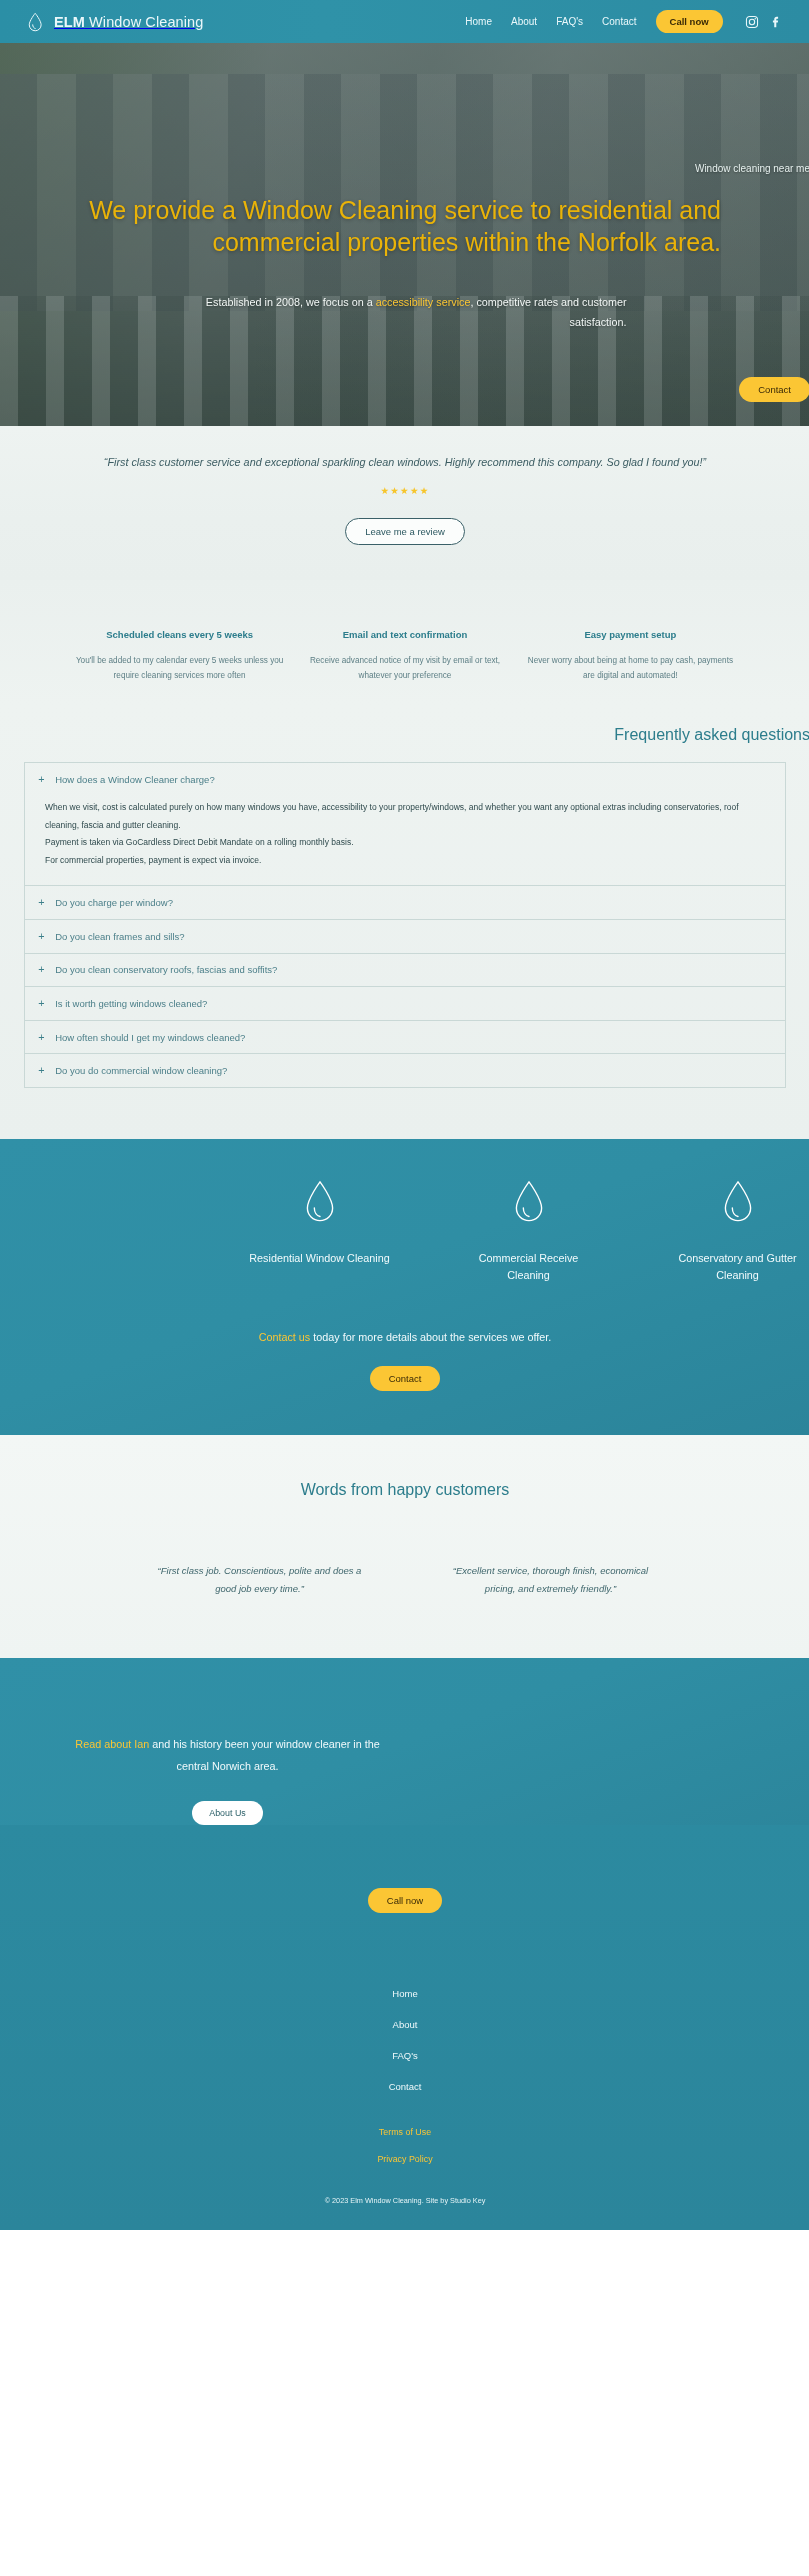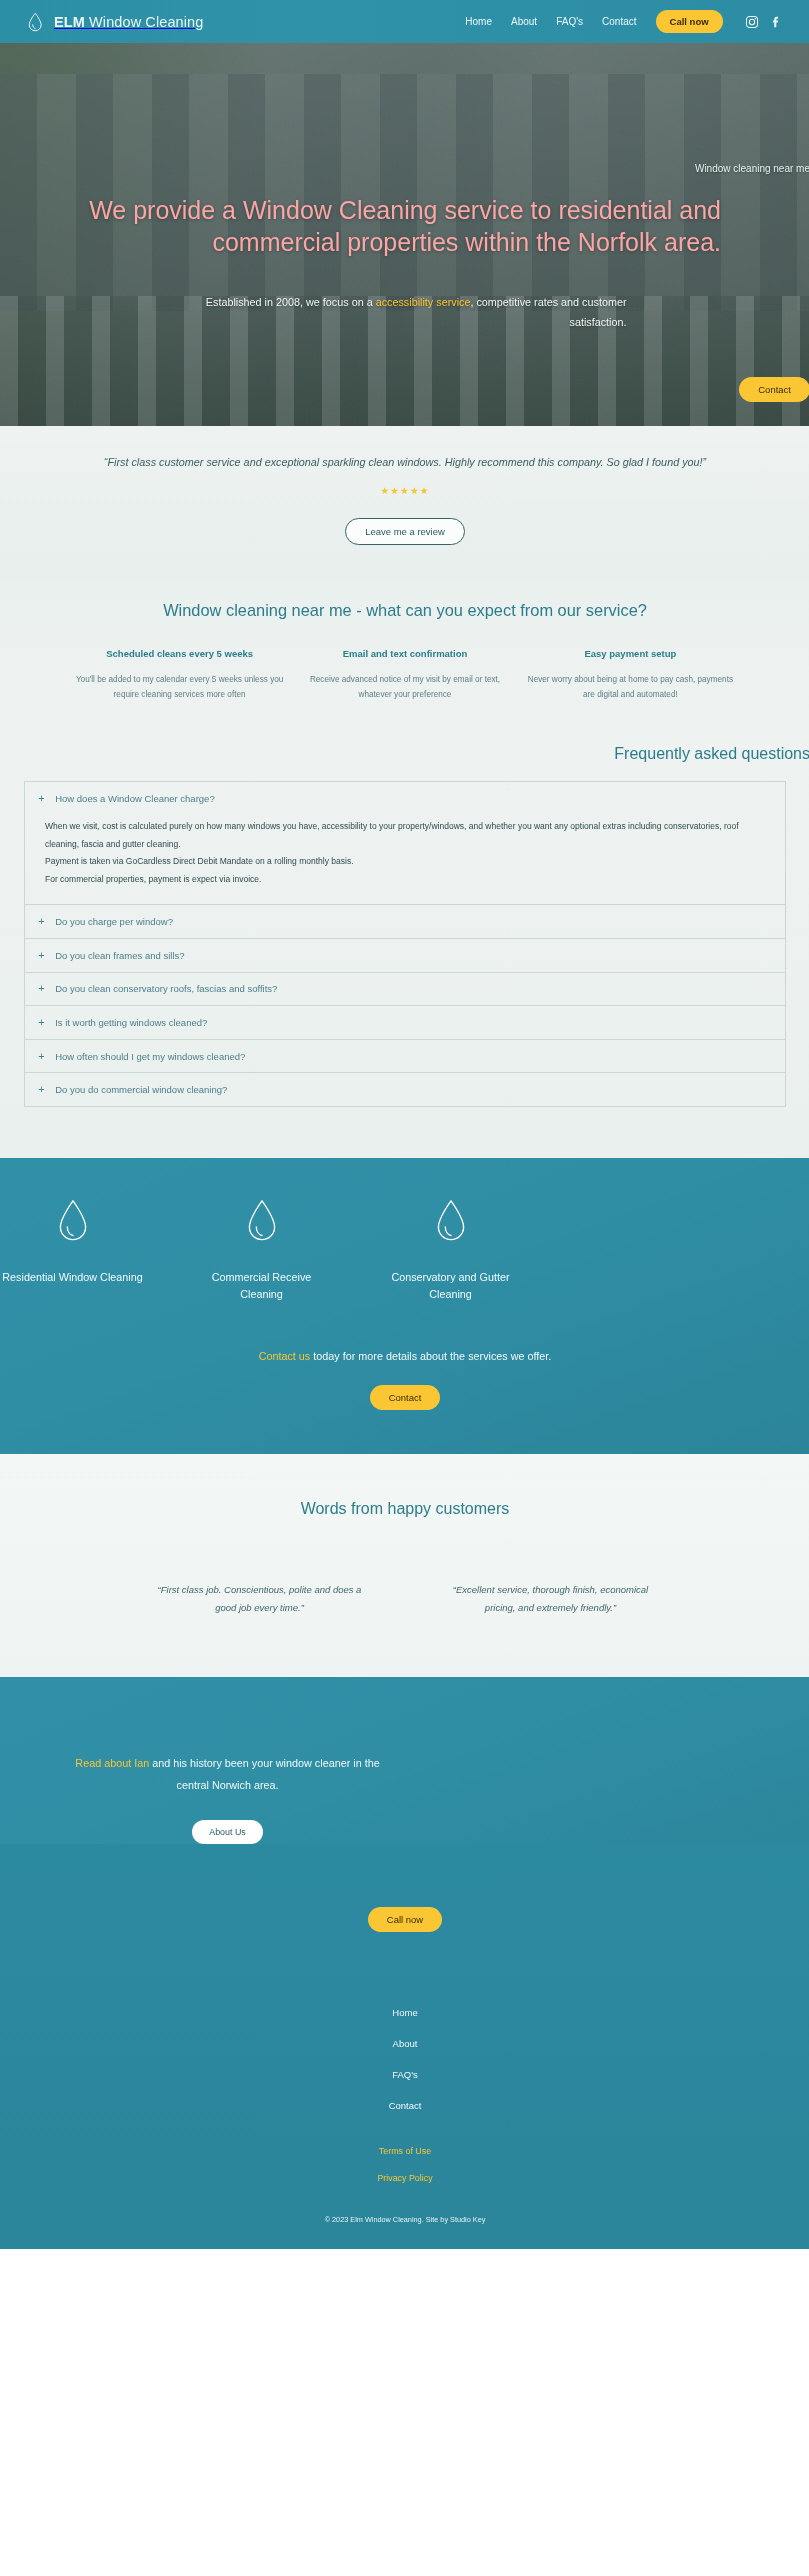--- a/index.html
+++ b/index.html
@@ -99,21 +99,21 @@
     text-align: right;
     padding-top: 120px;
   }
   .hero-eyebrow {
     color: #e7f1ef;
     font-size: 10px;
     margin-bottom: 20px;
     text-shadow: 0 0.6px 1.9px rgba(0,0,0,.35);
   }
   .hero-title {
-    color: #fca5a5;
+    color: #eab308;
     font-size: 25px;
     line-height: 1.28;
     font-weight: 400;
     max-width: 632px;
     margin: 0 auto;
     text-shadow: 0 1.3px 3.8px rgba(0,0,0,.3);
   }
   .hero-sub {
     margin: 35px auto 0;
     max-width: 443px;
@@ -250,22 +250,22 @@
   .faq-a p { margin: 0; }
 
   
   .services {
     background: linear-gradient(160deg, #3090a7 0%, #2f8ea4 45%, #2b849a 100%);
     padding: 40px 0 44px;
     text-align: center;
   }
   .svc-cols {
     display: flex;
-    justify-content: flex-start;
-    gap: 44px;
+    justify-content: flex-end;
+    gap: 64px;
   }
   .svc { width: 145px; }
   .svc-drop { width: 34px; height: 46px; margin: 0 auto 25px; display:block; }
   .svc-label {
     color: #f2fbfd;
     font-size: 10.8px;
     line-height: 1.55;
   }
   .svc-cta {
     margin-top: 48px;
@@ -406,21 +406,20 @@
   </div>
 </section>
 
 <section class="review-band">
   <p class="review-quote">“First class customer service and exceptional sparkling clean windows. Highly recommend this company. So glad I found you!”</p>
   <div class="stars">★★★★★</div>
   <a class="btn-outline" href="#">Leave me a review</a>
 </section>
 
 <section class="expect">
-  <h2 class="section-title">Window cleaning near me - what can you expect from our service?</h2>
   <div class="cols3">
     <div class="col3">
       <h3>Scheduled cleans every 5 weeks</h3>
       <p>You'll be added to my calendar every 5 weeks unless you require cleaning services more often</p>
     </div>
     <div class="col3">
       <h3>Email and text confirmation</h3>
       <p>Receive advanced notice of my visit by email or text, whatever your preference</p>
     </div>
     <div class="col3">

